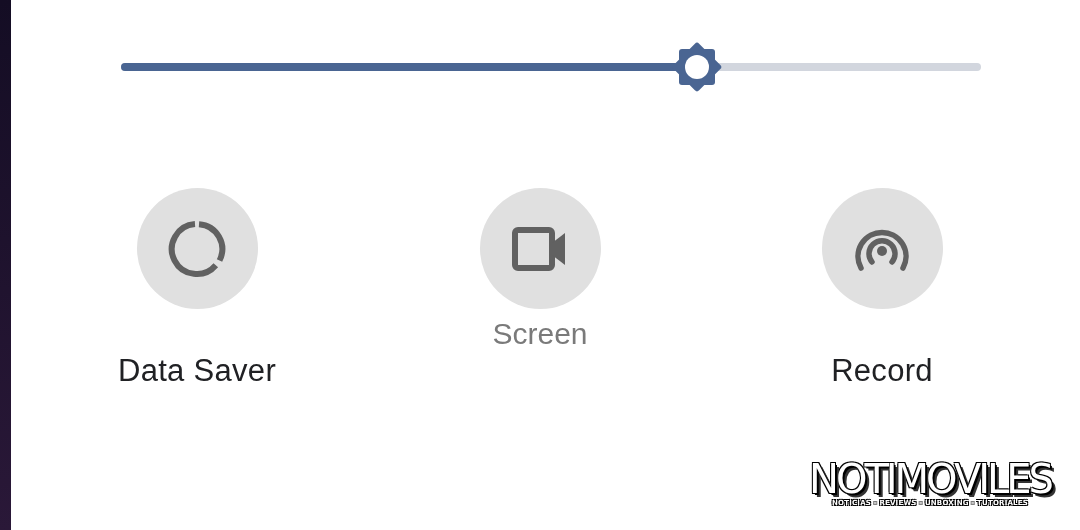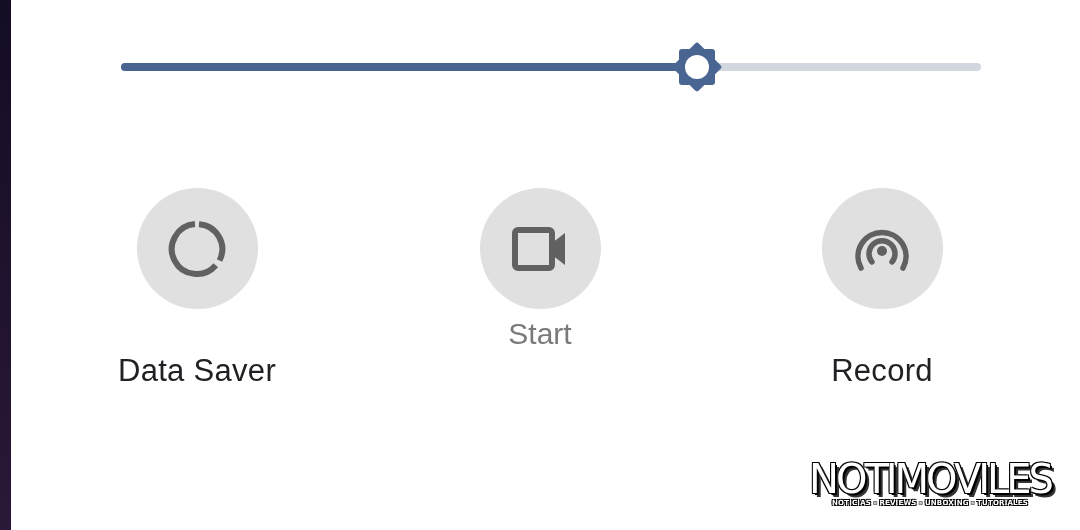--- a/index.html
+++ b/index.html
@@ -85,21 +85,21 @@
     <div class="label">Data Saver</div>
   </div>
 
   <div class="tile" style="left:399px;">
     <div class="circle">
       <svg width="60" height="48" viewBox="0 0 60 48">
         <rect x="5" y="5" width="37" height="38" rx="3" fill="none" stroke="#616161" stroke-width="6"></rect>
         <polygon points="42,18 55,8 55,40 42,30" fill="#616161"></polygon>
       </svg>
     </div>
-    <div class="sublabel">Start</div>
+    <div class="sublabel">Screen</div>
   </div>
 
   <div class="tile" style="left:741px;">
     <div class="circle">
       <svg width="62" height="50" viewBox="0 0 62 50">
         <circle cx="31" cy="27" r="5" fill="#616161"></circle>
         <path d="M21 38 A13 13 0 1 1 41 38" fill="none" stroke="#616161" stroke-width="5.5" stroke-linecap="round"></path>
         <path d="M10 44 A24 24 0 1 1 52 44" fill="none" stroke="#616161" stroke-width="5.5" stroke-linecap="round"></path>
       </svg>
     </div>

